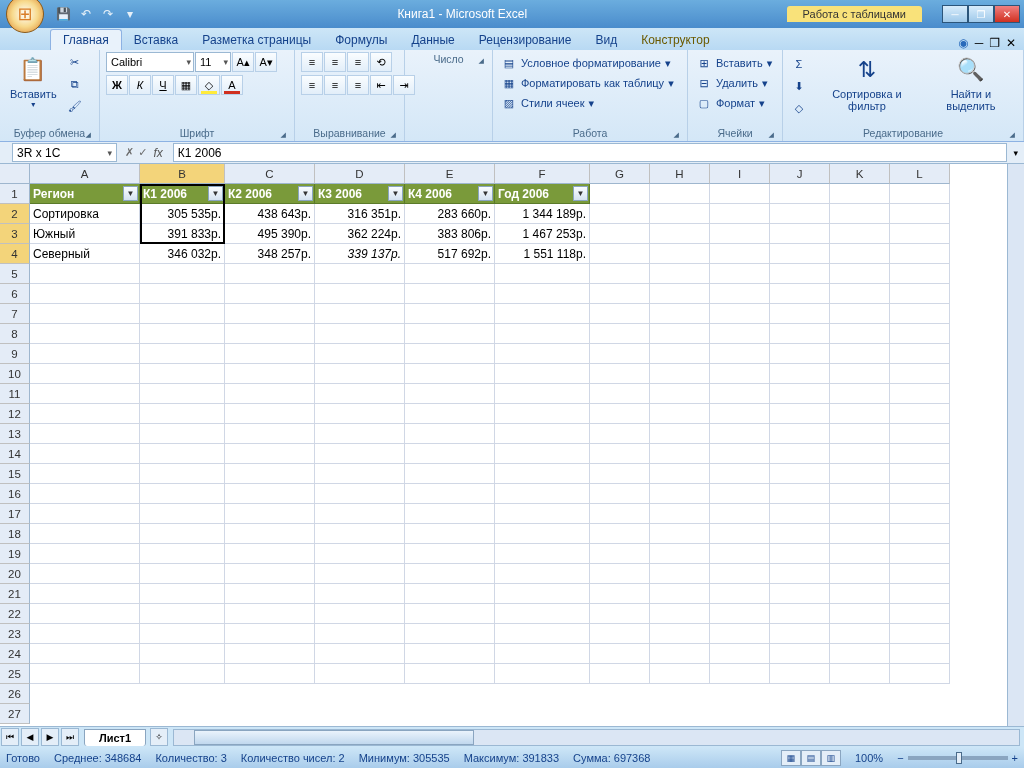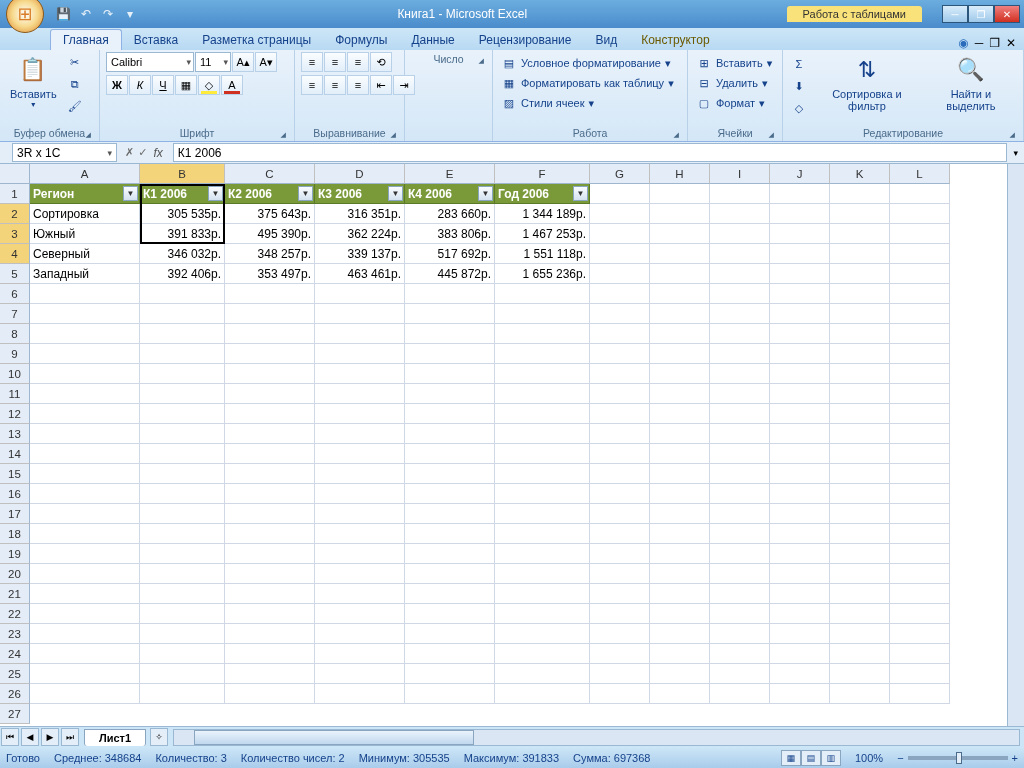--- a/index.html
+++ b/index.html
@@ -295,21 +295,21 @@
             <div class="cell" style="width: 60px;"></div>
             <div class="cell" style="width: 60px;"></div>
             <div class="cell" style="width: 60px;"></div>
             <div class="cell" style="width: 60px;"></div>
             <div class="cell" style="width: 60px;"></div>
             <div class="cell" style="width: 60px;"></div>
           </div>
           <div class="row">
             <div class="cell" style="width: 110px;">Сортировка</div>
             <div class="cell r" style="width: 85px;">305 535р.</div>
-            <div class="cell r" style="width: 90px;">375 643р.</div>
+            <div class="cell r" style="width: 90px;">438 643р.</div>
             <div class="cell r" style="width: 90px;">316 351р.</div>
             <div class="cell r" style="width: 90px;">283 660р.</div>
             <div class="cell r" style="width: 95px;">1 344 189р.</div>
             <div class="cell" style="width: 60px;"></div>
             <div class="cell" style="width: 60px;"></div>
             <div class="cell" style="width: 60px;"></div>
             <div class="cell" style="width: 60px;"></div>
             <div class="cell" style="width: 60px;"></div>
             <div class="cell" style="width: 60px;"></div>
           </div>
@@ -324,37 +324,23 @@
             <div class="cell" style="width: 60px;"></div>
             <div class="cell" style="width: 60px;"></div>
             <div class="cell" style="width: 60px;"></div>
             <div class="cell" style="width: 60px;"></div>
             <div class="cell" style="width: 60px;"></div>
           </div>
           <div class="row">
             <div class="cell" style="width: 110px;">Северный</div>
             <div class="cell r" style="width: 85px;">346 032р.</div>
             <div class="cell r" style="width: 90px;">348 257р.</div>
-            <div class="cell r" style="width: 90px;">339 137р.</div>
+            <div class="cell r" style="width: 90px; font-style: italic;">339 137р.</div>
             <div class="cell r" style="width: 90px;">517 692р.</div>
             <div class="cell r" style="width: 95px;">1 551 118р.</div>
-            <div class="cell" style="width: 60px;"></div>
-            <div class="cell" style="width: 60px;"></div>
-            <div class="cell" style="width: 60px;"></div>
-            <div class="cell" style="width: 60px;"></div>
-            <div class="cell" style="width: 60px;"></div>
-            <div class="cell" style="width: 60px;"></div>
-          </div>
-          <div class="row">
-            <div class="cell" style="width: 110px;">Западный</div>
-            <div class="cell r" style="width: 85px;">392 406р.</div>
-            <div class="cell r" style="width: 90px;">353 497р.</div>
-            <div class="cell r" style="width: 90px;">463 461р.</div>
-            <div class="cell r" style="width: 90px;">445 872р.</div>
-            <div class="cell r" style="width: 95px;">1 655 236р.</div>
             <div class="cell" style="width: 60px;"></div>
             <div class="cell" style="width: 60px;"></div>
             <div class="cell" style="width: 60px;"></div>
             <div class="cell" style="width: 60px;"></div>
             <div class="cell" style="width: 60px;"></div>
             <div class="cell" style="width: 60px;"></div>
           </div>
           <div class="row">
             <div class="cell" style="width: 110px;"></div>
             <div class="cell" style="width: 85px;"></div>

